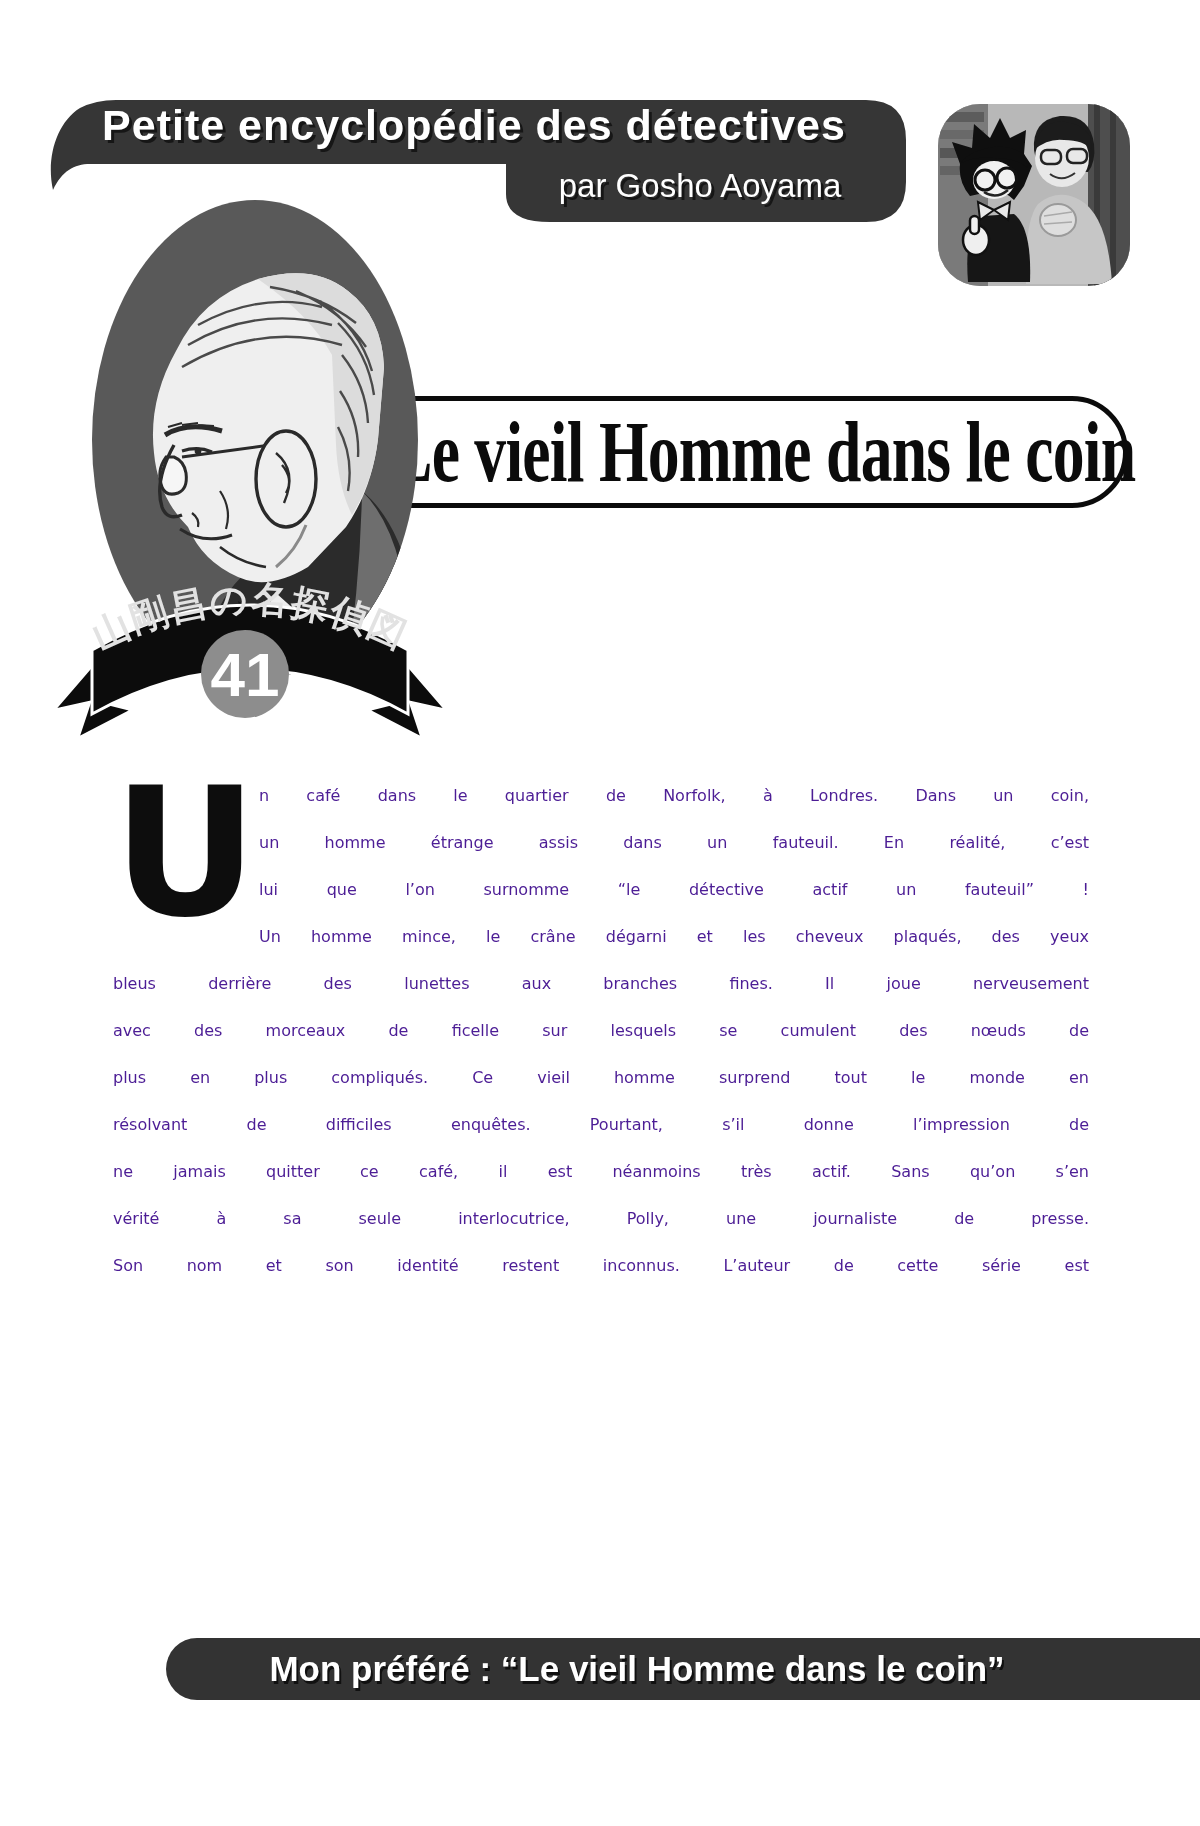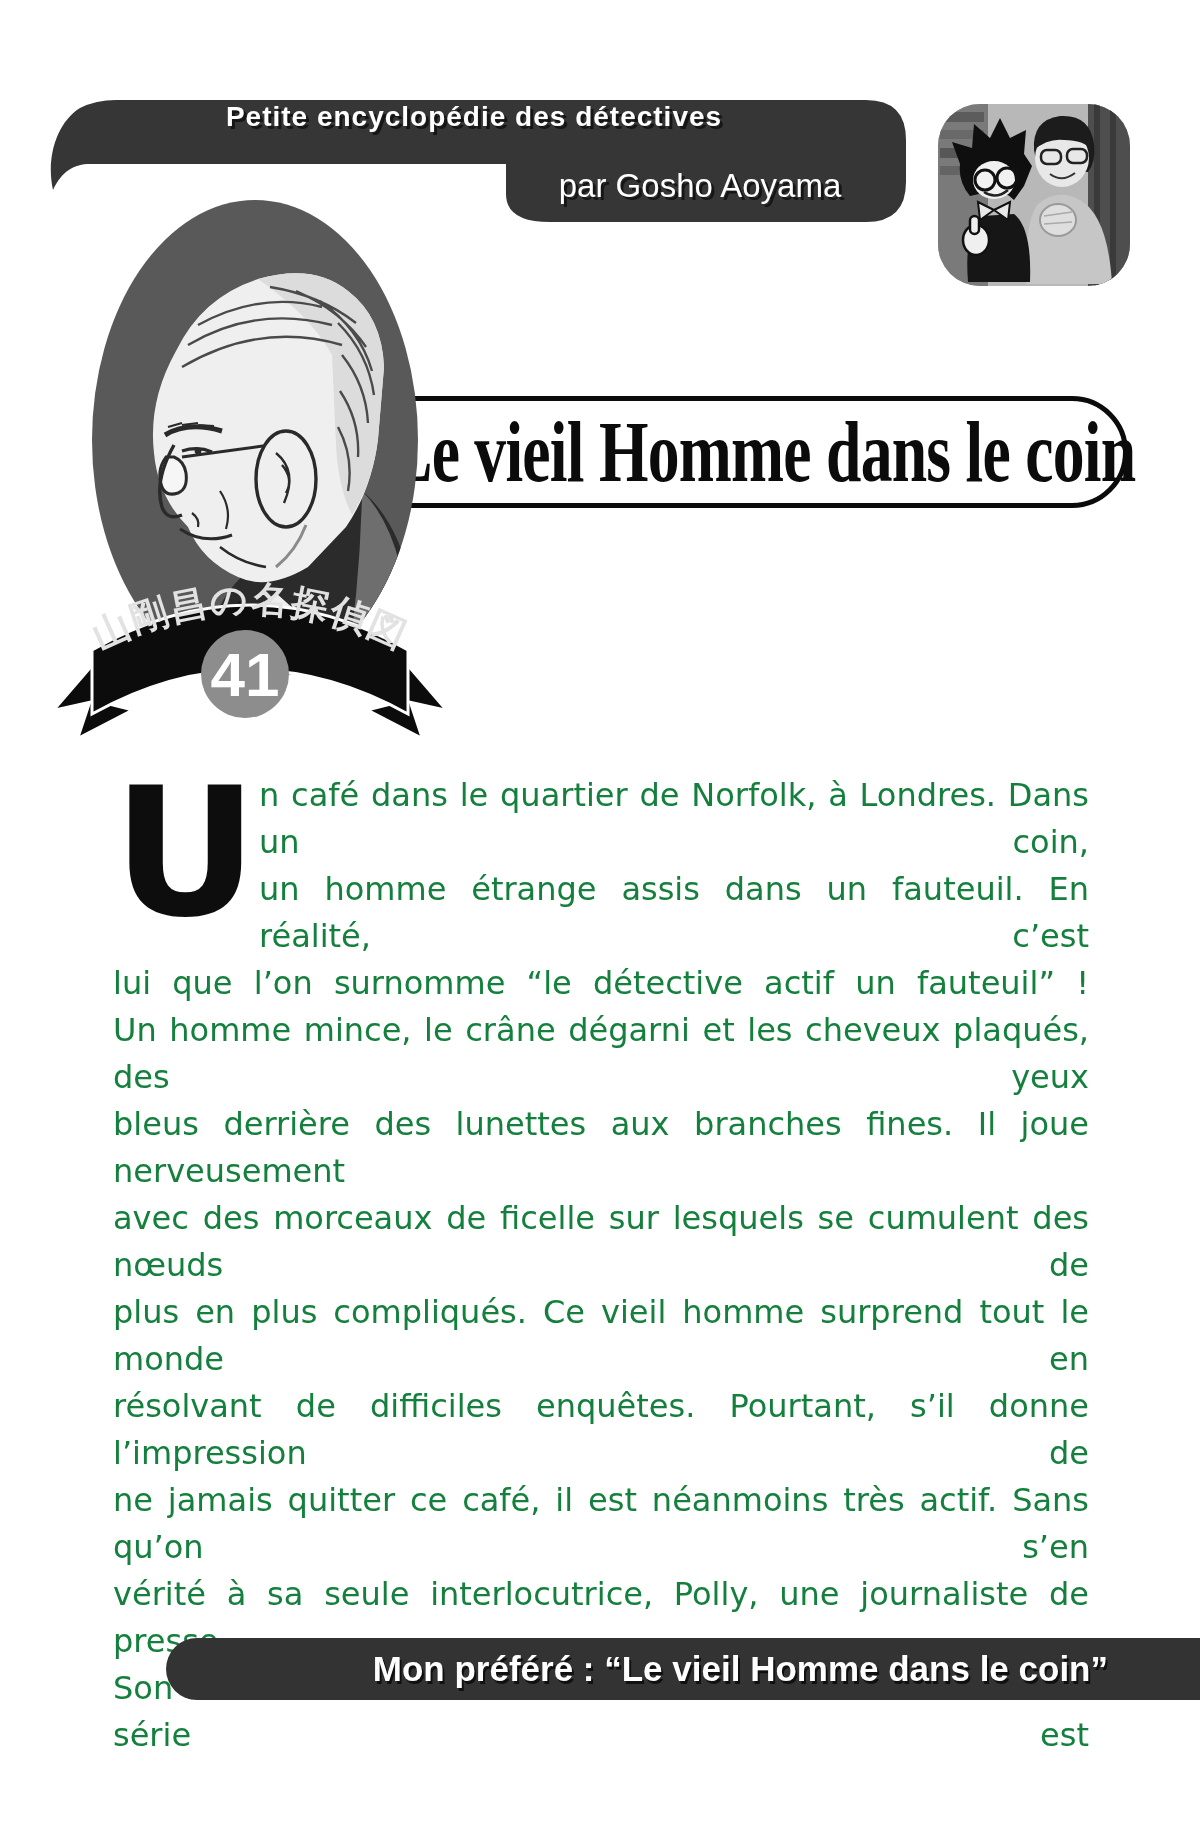--- a/index.html
+++ b/index.html
@@ -9,21 +9,21 @@
     background:#ffffff; margin:0 auto; overflow:hidden;
     font-family:"DejaVu Sans", sans-serif; color:#111;
   }
   .abs { position:absolute; }
 
   
   .banner-svg { left:38px; top:95px; width:880px; height:140px; }
   .banner-title {
     left:58px; top:101px; width:832px; text-align:center;
     font-family:"Liberation Sans", sans-serif; font-weight:bold;
-    font-size:28px; letter-spacing:1px; color:#ffffff;
+    font-size:43px; letter-spacing:1px; color:#ffffff;
     text-shadow:3px 3px 0 #161616;
   }
   .banner-subtitle {
     left:505px; top:167px; width:390px; text-align:center;
     font-family:"Liberation Sans", sans-serif; font-weight:normal;
     font-size:33px; color:#ffffff; text-shadow:3px 3px 0 #161616;
   }
 
   
   .photo-card {
@@ -51,29 +51,29 @@
   .ribbon-svg { left:48px; top:556px; width:404px; height:200px; }
 
   
   .article { left:113px; top:772px; width:976px; }
   .dropcap {
     float:left; width:132px; height:140px; margin:6px 14px 0 0;
     font-family:"DejaVu Sans", sans-serif; font-weight:bold;
     font-size:178px; line-height:150px; color:#0d0d0d; overflow:visible;
   }
   .line {
-    font-size:32px; line-height:47px; color:#15803d;
+    font-size:16px; line-height:47px; color:#4c1d95;
     text-align:justify; text-align-last:justify; white-space:normal;
   }
 
   
   .footer-banner {
     left:166px; top:1638px; width:1034px; height:62px;
     background:#333333; border-radius:31px 0 0 31px;
-    display:flex; align-items:center; justify-content:flex-end;
+    display:flex; align-items:center; justify-content:center;
     padding-right:92px;
   }
   .footer-banner span {
     font-family:"Liberation Sans", sans-serif; font-weight:bold;
     font-size:35px; color:#ffffff; text-shadow:2px 3px 0 #101010;
     white-space:nowrap;
   }
 </style>
 </head>
 <body>

